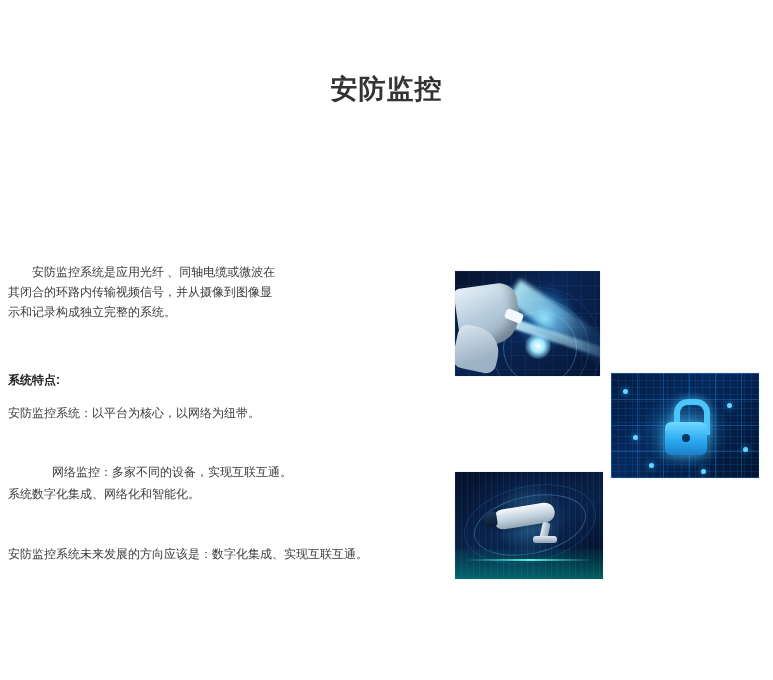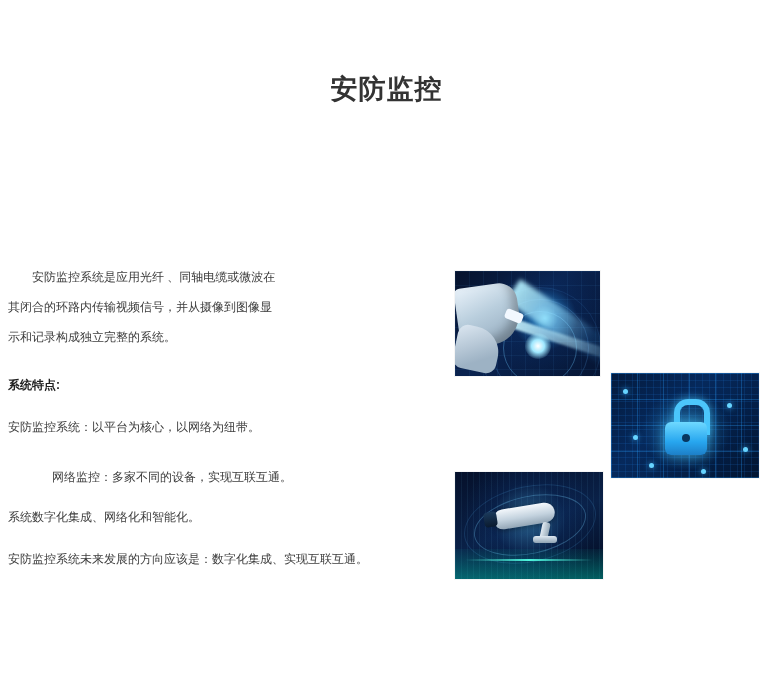--- a/index.html
+++ b/index.html
@@ -46,21 +46,21 @@
     line-height: 14px;
   }
 
   
   .text-col {
     position: absolute;
     left: 8px;
     top: 262px;
     width: 290px;
     font-size: 12px;
-    line-height: 30px;
+    line-height: 20px;
     color: #3c3c3c;
   }
   .intro {
     margin: 0;
     text-indent: 24px;
     width: 270px;
   }
   .features-title {
     margin: 0;
     position: absolute;
@@ -71,23 +71,23 @@
     color: #222222;
   }
   .feature-line {
     position: absolute;
     left: 0;
     margin: 0;
     font-size: 12px;
     color: #3c3c3c;
     white-space: nowrap;
   }
-  .fl-0 { top: 150px; }
+  .fl-0 { top: 141px; }
   .fl-1 { top: 200px; margin-left: 44px; }
-  .fl-2 { top: 240px; font-family: Liberation Serif, serif; }
+  .fl-2 { top: 222px; font-family: Liberation Serif, serif; }
   .fl-3 { top: 282px; }
 
   
   .shot {
     position: absolute;
     overflow: hidden;
     background: #061024;
     box-shadow: 0 0 0 1px rgba(0,0,0,0.04);
   }
   .shot-top {

